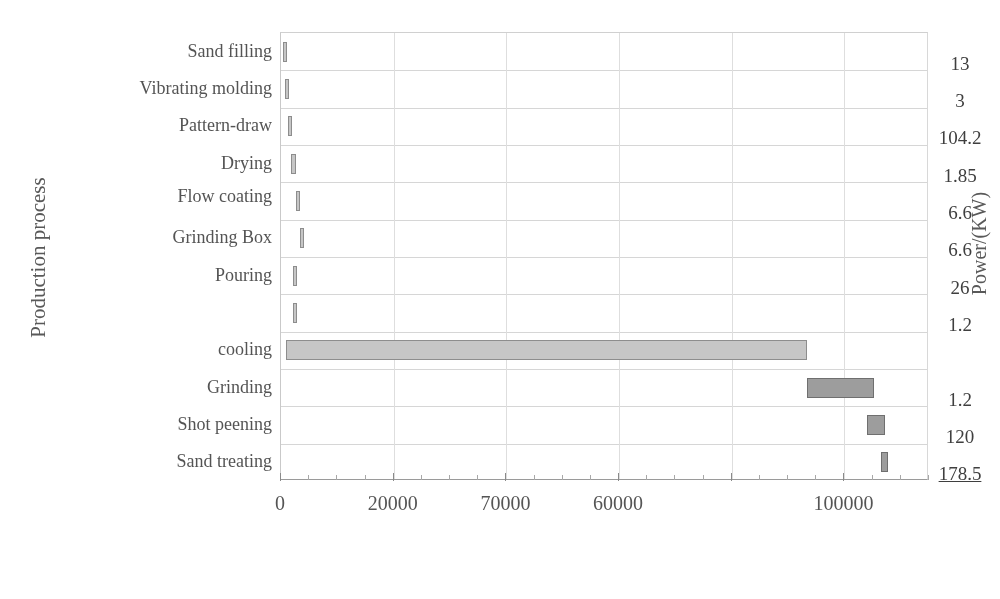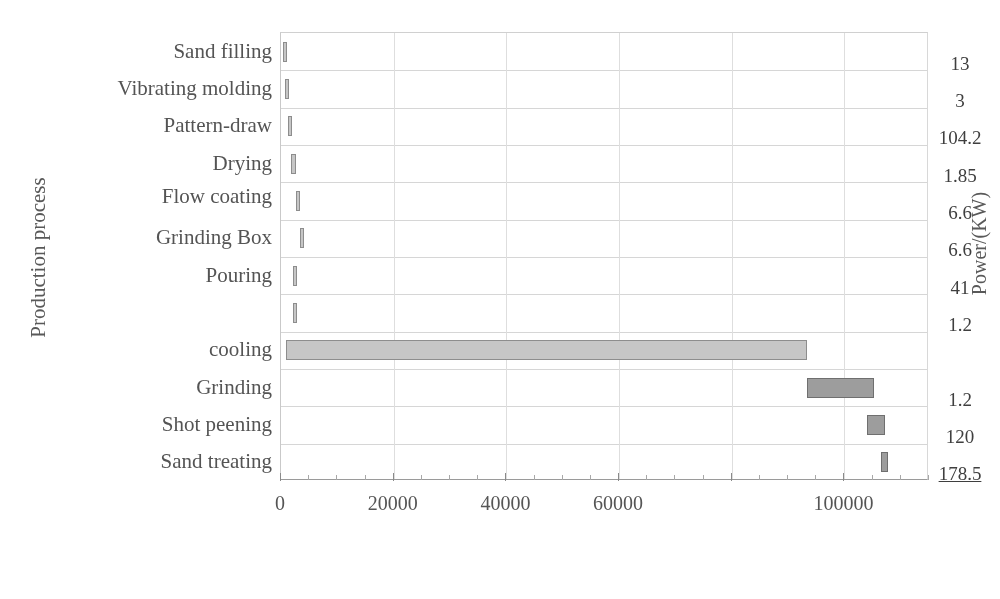--- a/index.html
+++ b/index.html
@@ -36,21 +36,21 @@
     border-top:1px solid #d0d0d0;
     border-bottom:1px solid #9a9a9a;
     background:#ffffff;
   }
   .hgrid{position:absolute;left:0;right:0;height:0;border-top:1px solid #d6d6d6;}
   .vgrid{position:absolute;top:0;bottom:0;width:0;border-left:1px solid #dedede;}
 
   
   .catlabel{
     position:absolute;right:0;width:270px;text-align:right;
-    font-size:21px;color:#545454;white-space:nowrap;
+    font-size:18px;color:#545454;white-space:nowrap;
     transform:translateY(-50%);
   }
   #catlabels{position:absolute;left:0;top:0;width:272px;height:599px;}
 
   
   .bar{
     position:absolute;
     background:#c6c6c6;
     border:1px solid #8d8d8d;
     box-sizing:border-box;
@@ -126,21 +126,21 @@
       <div class="bar dark" title="Sand treating" style="left: 600.104px; width: 7.32522px; top: 419.333px; height: 20px;"></div>
     </div>
 
   <div id="powerlabels">
       <div class="pwr" style="top: 50.6667px;">13</div>
       <div class="pwr" style="top: 88px;">3</div>
       <div class="pwr" style="top: 125.333px;">104.2</div>
       <div class="pwr" style="top: 162.667px;">1.85</div>
       <div class="pwr" style="top: 200px;">6.6</div>
       <div class="pwr" style="top: 237.333px;">6.6</div>
-      <div class="pwr" style="top: 274.667px;">41</div>
+      <div class="pwr" style="top: 274.667px;">26</div>
       <div class="pwr" style="top: 312px;">1.2</div>
       <div class="pwr" style="top: 386.667px;">1.2</div>
       <div class="pwr" style="top: 424px;">120</div>
       <div class="pwr" style="top: 461.333px; text-decoration: underline;">178.5</div>
     </div>
 
   <div id="rlabel">Power/(KW)</div>
 
   <div id="xticks">
       <div class="tickmaj" style="left: 0px;"></div>
@@ -162,19 +162,19 @@
       <div class="tickmaj" style="left: 450.783px;"></div>
       <div class="tickmin" style="left: 478.957px;"></div>
       <div class="tickmin" style="left: 507.13px;"></div>
       <div class="tickmin" style="left: 535.304px;"></div>
       <div class="tickmaj" style="left: 563.478px;"></div>
       <div class="tickmin" style="left: 591.652px;"></div>
       <div class="tickmin" style="left: 619.826px;"></div>
       <div class="tickmin" style="left: 648px;"></div>
       <div class="ticklbl" style="left: 0px;">0</div>
       <div class="ticklbl" style="left: 112.696px;">20000</div>
-      <div class="ticklbl" style="left: 225.391px;">40000</div>
+      <div class="ticklbl" style="left: 225.391px;">70000</div>
       <div class="ticklbl" style="left: 338.087px;">60000</div>
       <div class="ticklbl" style="left: 563.478px;">100000</div>
     </div>
 
 
 </div>
 
 </body></html>

